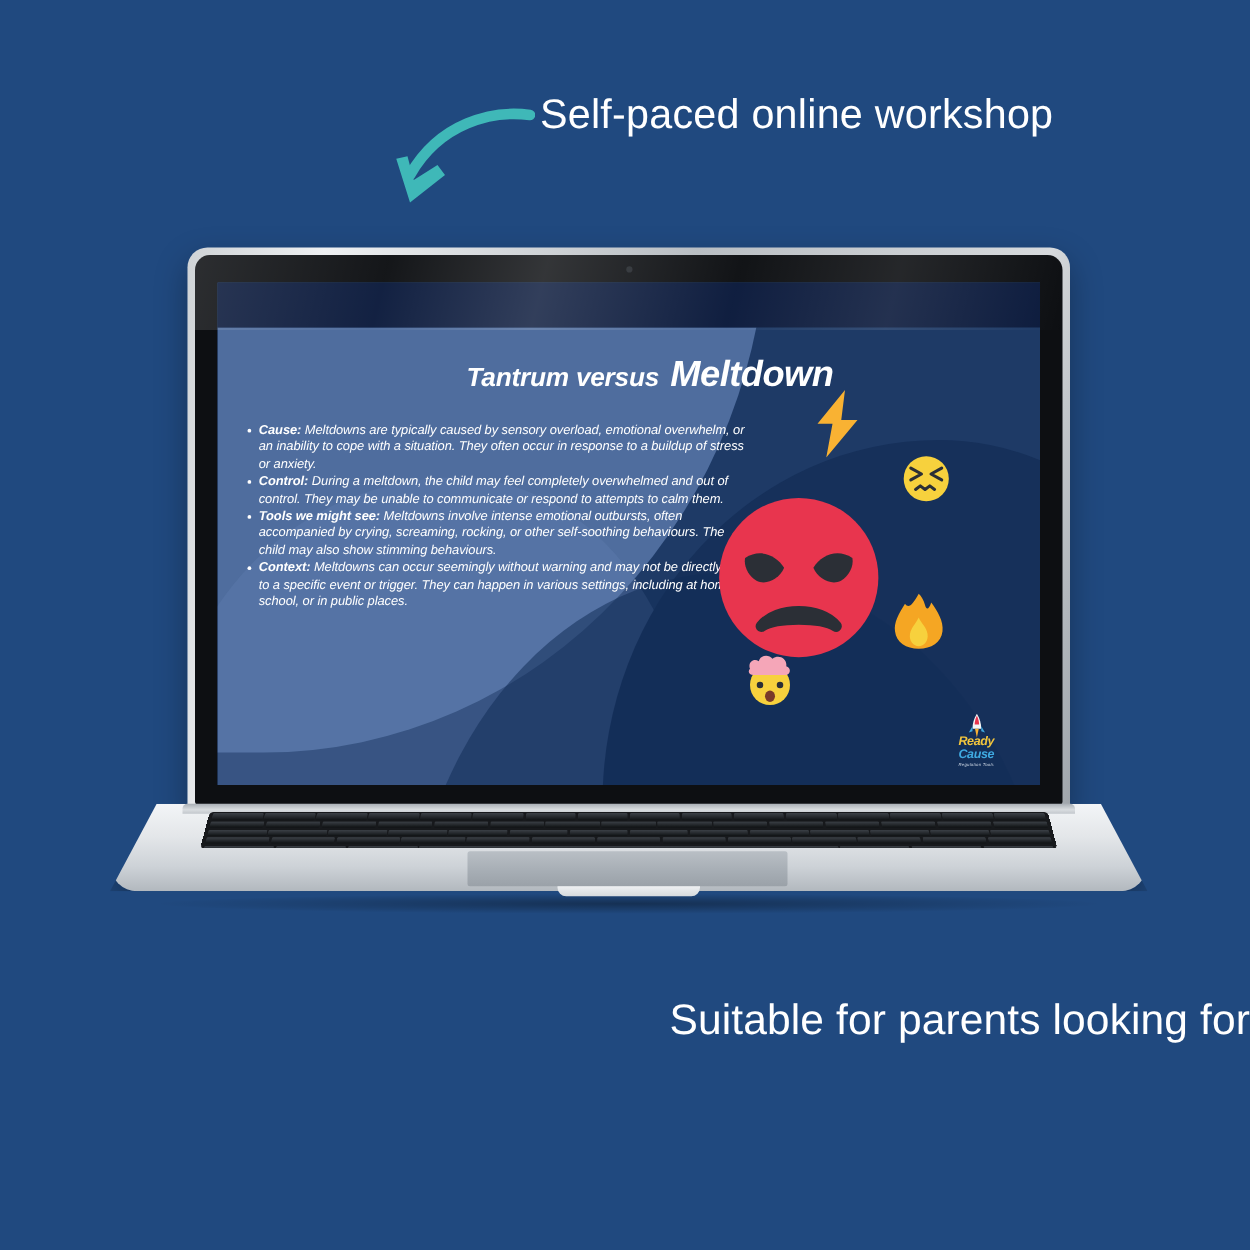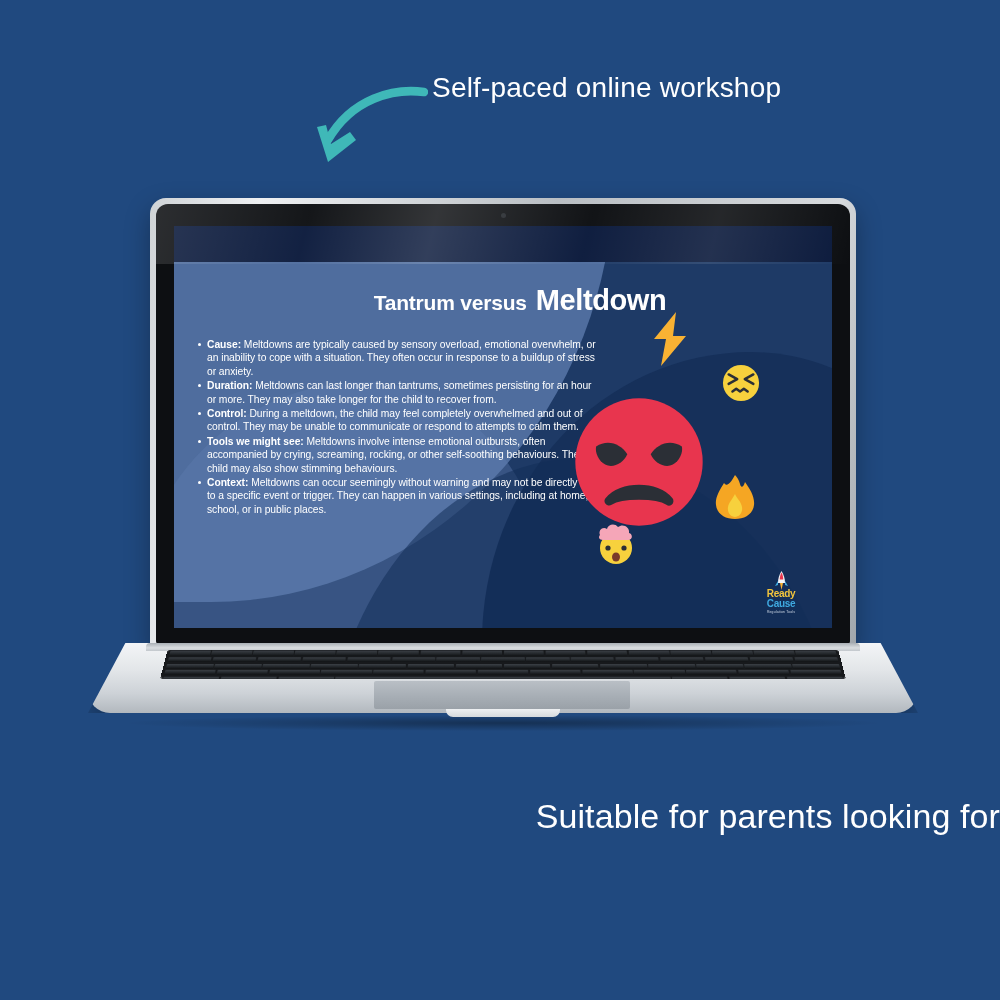--- a/index.html
+++ b/index.html
@@ -15,21 +15,21 @@
     font-family: "Liberation Sans", sans-serif;
     position: relative;
   }
 
   
   #promo-headline {
     position: absolute;
     left: 432px;
     top: 72px;
     width: 520px;
-    font-size: 28px;
+    font-size: 33px;
     font-weight: 400;
     letter-spacing: 0.2px;
     color: #ffffff;
     white-space: nowrap;
   }
 
   #curved-arrow {
     position: absolute;
     left: 298px;
     top: 80px;
@@ -95,20 +95,21 @@
 
   
   #screen {
     position: absolute;
     left: 18px;
     top: 22px;
     right: 18px;
     bottom: 16px;
     background: #1e3a66;
     overflow: hidden;
+    font-style: italic;
   }
 
   #slide-topbar {
     position: absolute;
     left: 0; top: 0; right: 0;
     height: 36px;
     background: #0b1a3c;
     z-index: 3;
   }
 
@@ -363,21 +364,20 @@
           <div class="blob" id="blob-light-sweep"></div>
           <div class="blob" id="blob-dark-right"></div>
           <div class="blob" id="blob-dark-bottom"></div>
 
           <div id="slide-title">
             <span id="title-part-a">Tantrum versus</span><span id="title-part-b">Meltdown</span>
           </div>
 
           <div id="slide-bullets">
             <div class="bullet"><span class="bullet-label">Cause:</span> <span>Meltdowns are typically caused by sensory overload, emotional overwhelm, or an inability to cope with a situation. They often occur in response to a buildup of stress or anxiety.</span></div>
-            <div class="bullet"><span class="bullet-label">Duration:</span> <span>Meltdowns can last longer than tantrums, sometimes persisting for an hour or more. They may also take longer for the child to recover from.</span></div>
             <div class="bullet"><span class="bullet-label">Control:</span> <span>During a meltdown, the child may feel completely overwhelmed and out of control. They may be unable to communicate or respond to attempts to calm them.</span></div>
             <div class="bullet"><span class="bullet-label">Tools we might see:</span> <span>Meltdowns involve intense emotional outbursts, often accompanied by crying, screaming, rocking, or other self-soothing behaviours. The child may also show stimming behaviours.</span></div>
             <div class="bullet"><span class="bullet-label">Context:</span> <span>Meltdowns can occur seemingly without warning and may not be directly tied to a specific event or trigger. They can happen in various settings, including at home, school, or in public places.</span></div>
           </div>
 
           <svg id="angry-face" viewBox="0 0 100 100">
             <circle cx="50" cy="50" r="49" fill="#e8354e"></circle>
             <path d="M17 38 C 26 32, 36 36, 41 44 C 38 51, 30 55, 24 52 C 19 49, 16 43, 17 38 Z" fill="#2b2f36"></path>
             <path d="M83 38 C 74 32, 64 36, 59 44 C 62 51, 70 55, 76 52 C 81 49, 84 43, 83 38 Z" fill="#2b2f36"></path>
             <path d="M27 80 C 36 68, 64 68, 73 80 C 64 74, 36 74, 27 80 Z" fill="#2b2f36" stroke="#2b2f36" stroke-width="7" stroke-linejoin="round"></path>

